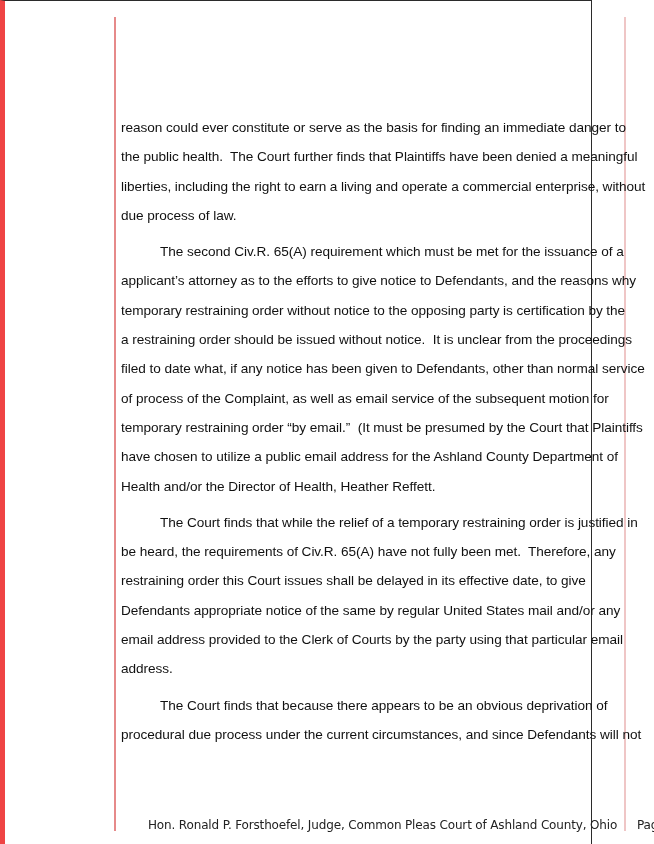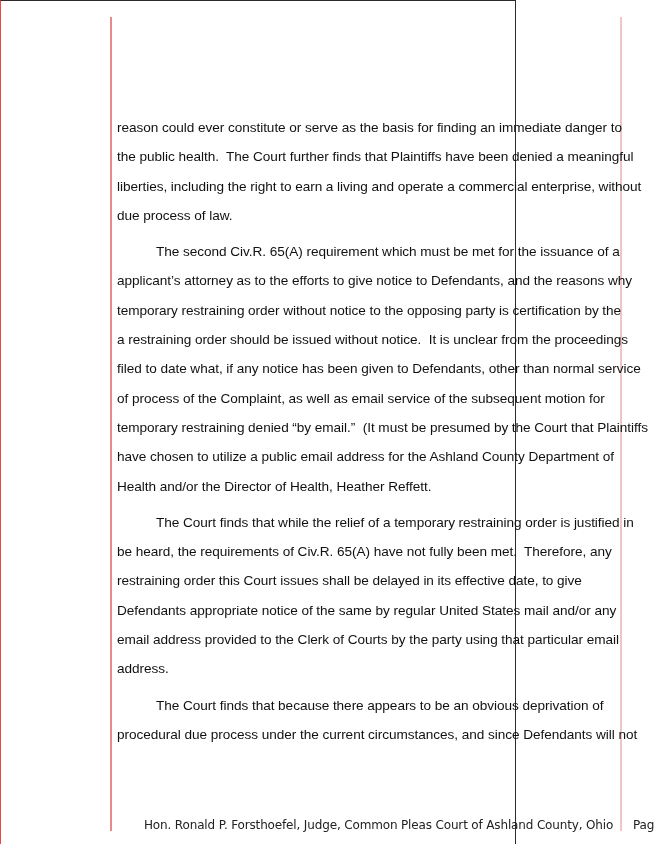--- a/index.html
+++ b/index.html
@@ -1,22 +1,22 @@
 <!DOCTYPE html>
 <html><head>
   <meta charset="utf-8">
   <style>
     html, body { margin: 0; padding: 0; }
     body {
       width: 654px; height: 844px; background: #ffffff; overflow: hidden;
       position: relative;
     }
     .page {
-      position: absolute; left: 0; top: 0; width: 516px; height: 844px;
-      border-left: 1px solid #ef4444; border-right: 1px solid #2b2b2b; border-top: 1px solid #2b2b2b;
+      position: absolute; left: 0; top: 0; width: 592px; height: 844px;
+      border-left: 5px solid #ef4444; border-right: 1px solid #2b2b2b; border-top: 1px solid #2b2b2b;
       box-sizing: border-box; background: #ffffff;
     }
     .margin-line-left {
       position: absolute; left: 109px; top: 16px; width: 2px; height: 814px; background: #e68a8a;
     }
     .margin-line-right {
       position: absolute; left: 619px; top: 16px; width: 2px; height: 814px; background: #efc6c6;
     }
     .body-text {
       position: absolute; left: 116px; top: 112px; width: 505px;
@@ -50,21 +50,21 @@
       <span class="line" style="white-space: pre;">due process of law.</span>
     </p>
 
     <p class="para">
       <span class="line indent" style="white-space: pre;">The second Civ.R. 65(A) requirement which must be met for the issuance of a</span>
       <span class="line" style="white-space: pre;">applicant’s attorney as to the efforts to give notice to Defendants, and the reasons why</span>
       <span class="line" style="white-space: pre;">temporary restraining order without notice to the opposing party is certification by the</span>
       <span class="line" style="white-space: pre;">a restraining order should be issued without notice.  It is unclear from the proceedings</span>
       <span class="line" style="white-space: pre;">filed to date what, if any notice has been given to Defendants, other than normal service</span>
       <span class="line" style="white-space: pre;">of process of the Complaint, as well as email service of the subsequent motion for</span>
-      <span class="line" style="white-space: pre;">temporary restraining denied “by email.”  (It must be presumed by the Court that Plaintiffs</span>
+      <span class="line" style="white-space: pre;">temporary restraining order “by email.”  (It must be presumed by the Court that Plaintiffs</span>
       <span class="line" style="white-space: pre;">have chosen to utilize a public email address for the Ashland County Department of</span>
       <span class="line" style="white-space: pre;">Health and/or the Director of Health, Heather Reffett.</span>
     </p>
 
     <p class="para">
       <span class="line indent" style="white-space: pre;">The Court finds that while the relief of a temporary restraining order is justified in</span>
       <span class="line" style="white-space: pre;">be heard, the requirements of Civ.R. 65(A) have not fully been met.  Therefore, any</span>
       <span class="line" style="white-space: pre;">restraining order this Court issues shall be delayed in its effective date, to give</span>
       <span class="line" style="white-space: pre;">Defendants appropriate notice of the same by regular United States mail and/or any</span>
       <span class="line" style="white-space: pre;">email address provided to the Clerk of Courts by the party using that particular email</span>

